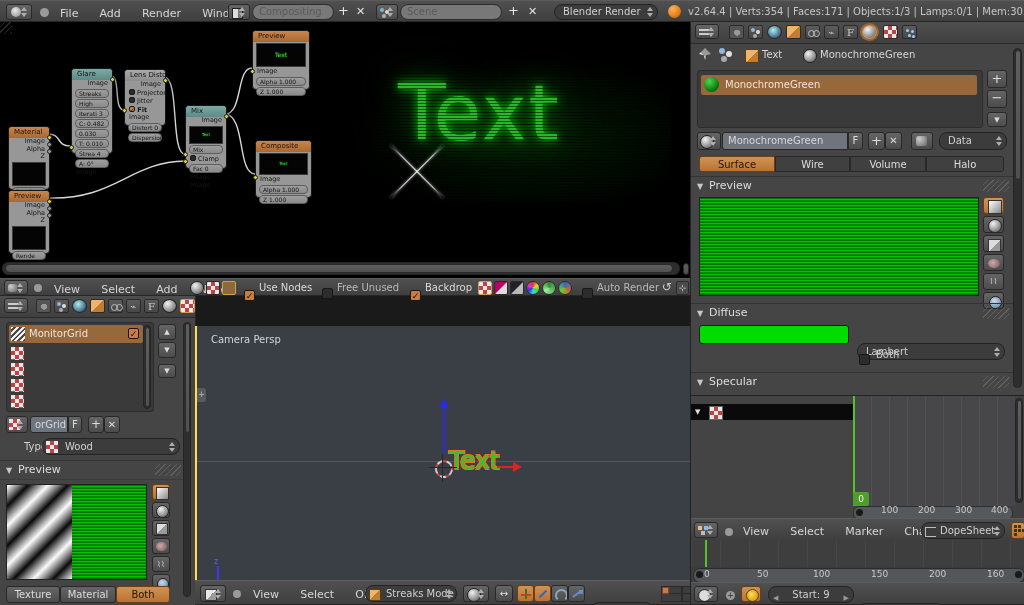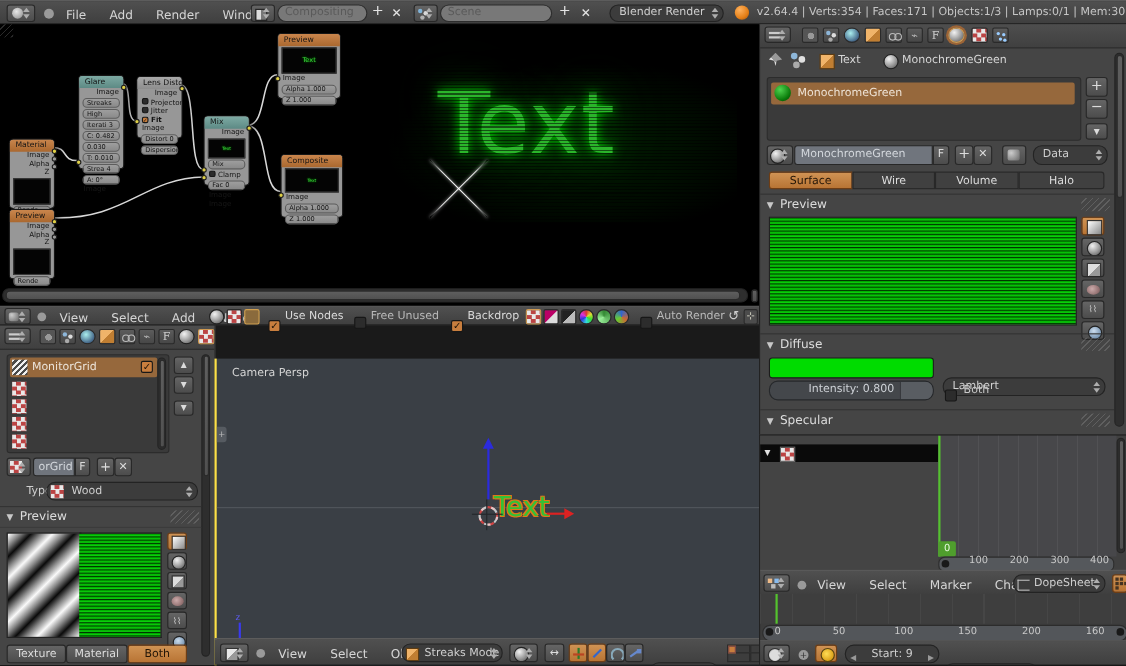--- a/index.html
+++ b/index.html
@@ -475,24 +475,20 @@
         <span class="r sphereic" style="left:5px;top:3px;width:11px;height:11px;background:radial-gradient(circle at 40% 35%,#cde,#579);"></span>
       </span>
 
     <div class="r" style="left:0;top:281px;width:322px;height:18px;border-top:1px solid #333;">
       <span class="ptri r" style="left:6px;top:5px;">▼</span>
       <span class="phead r" style="left:18px;top:2px;">Diffuse</span>
       <span class="r hatch" style="right:4px;top:3px;width:26px;height:12px;"></span>
     </div>
     <div class="r" style="left:8px;top:303px;width:148px;height:17px;background:#00dc00;border:1px solid #1c1c1c;border-radius:3px;"></div>
     <div class="r dd" style="left:166px;top:303px;width:148px;height:17px;line-height:15px;padding:0 14px 0 8px;"><span>Lambert</span><span class="stp"></span></div>
-    <div class="r" style="left:8px;top:324px;width:148px;height:16px;background:#44474b;border:1px solid #26282b;border-radius:8px;overflow:hidden;">
-      <span class="r" style="right:0;top:0;width:29px;height:16px;background:#595d62;border-left:1px solid #33363a;"></span>
-      <span class="r" style="left:0;top:1px;width:148px;text-align:center;font-size:10px;color:#cdd1d6;">Intensity: 0.800</span>
-    </div>
     <span class="r" style="left:168px;top:326px;"><span class="chk"></span></span>
     <span class="r" style="left:185px;top:327px;font-size:10px;color:#c9c9c9;">Both</span>
 
     <div class="r" style="left:0;top:350px;width:322px;height:18px;border-top:1px solid #333;">
       <span class="ptri r" style="left:6px;top:5px;">▼</span>
       <span class="phead r" style="left:18px;top:2px;">Specular</span>
       <span class="r hatch" style="right:4px;top:3px;width:26px;height:12px;"></span>
     </div>
     <div class="r scrollbar" style="left:322px;top:26px;width:9px;height:340px;">
         <div class="thumb" style="position:absolute;left:1px;top:1px;width:6px;height:130px;"></div>

